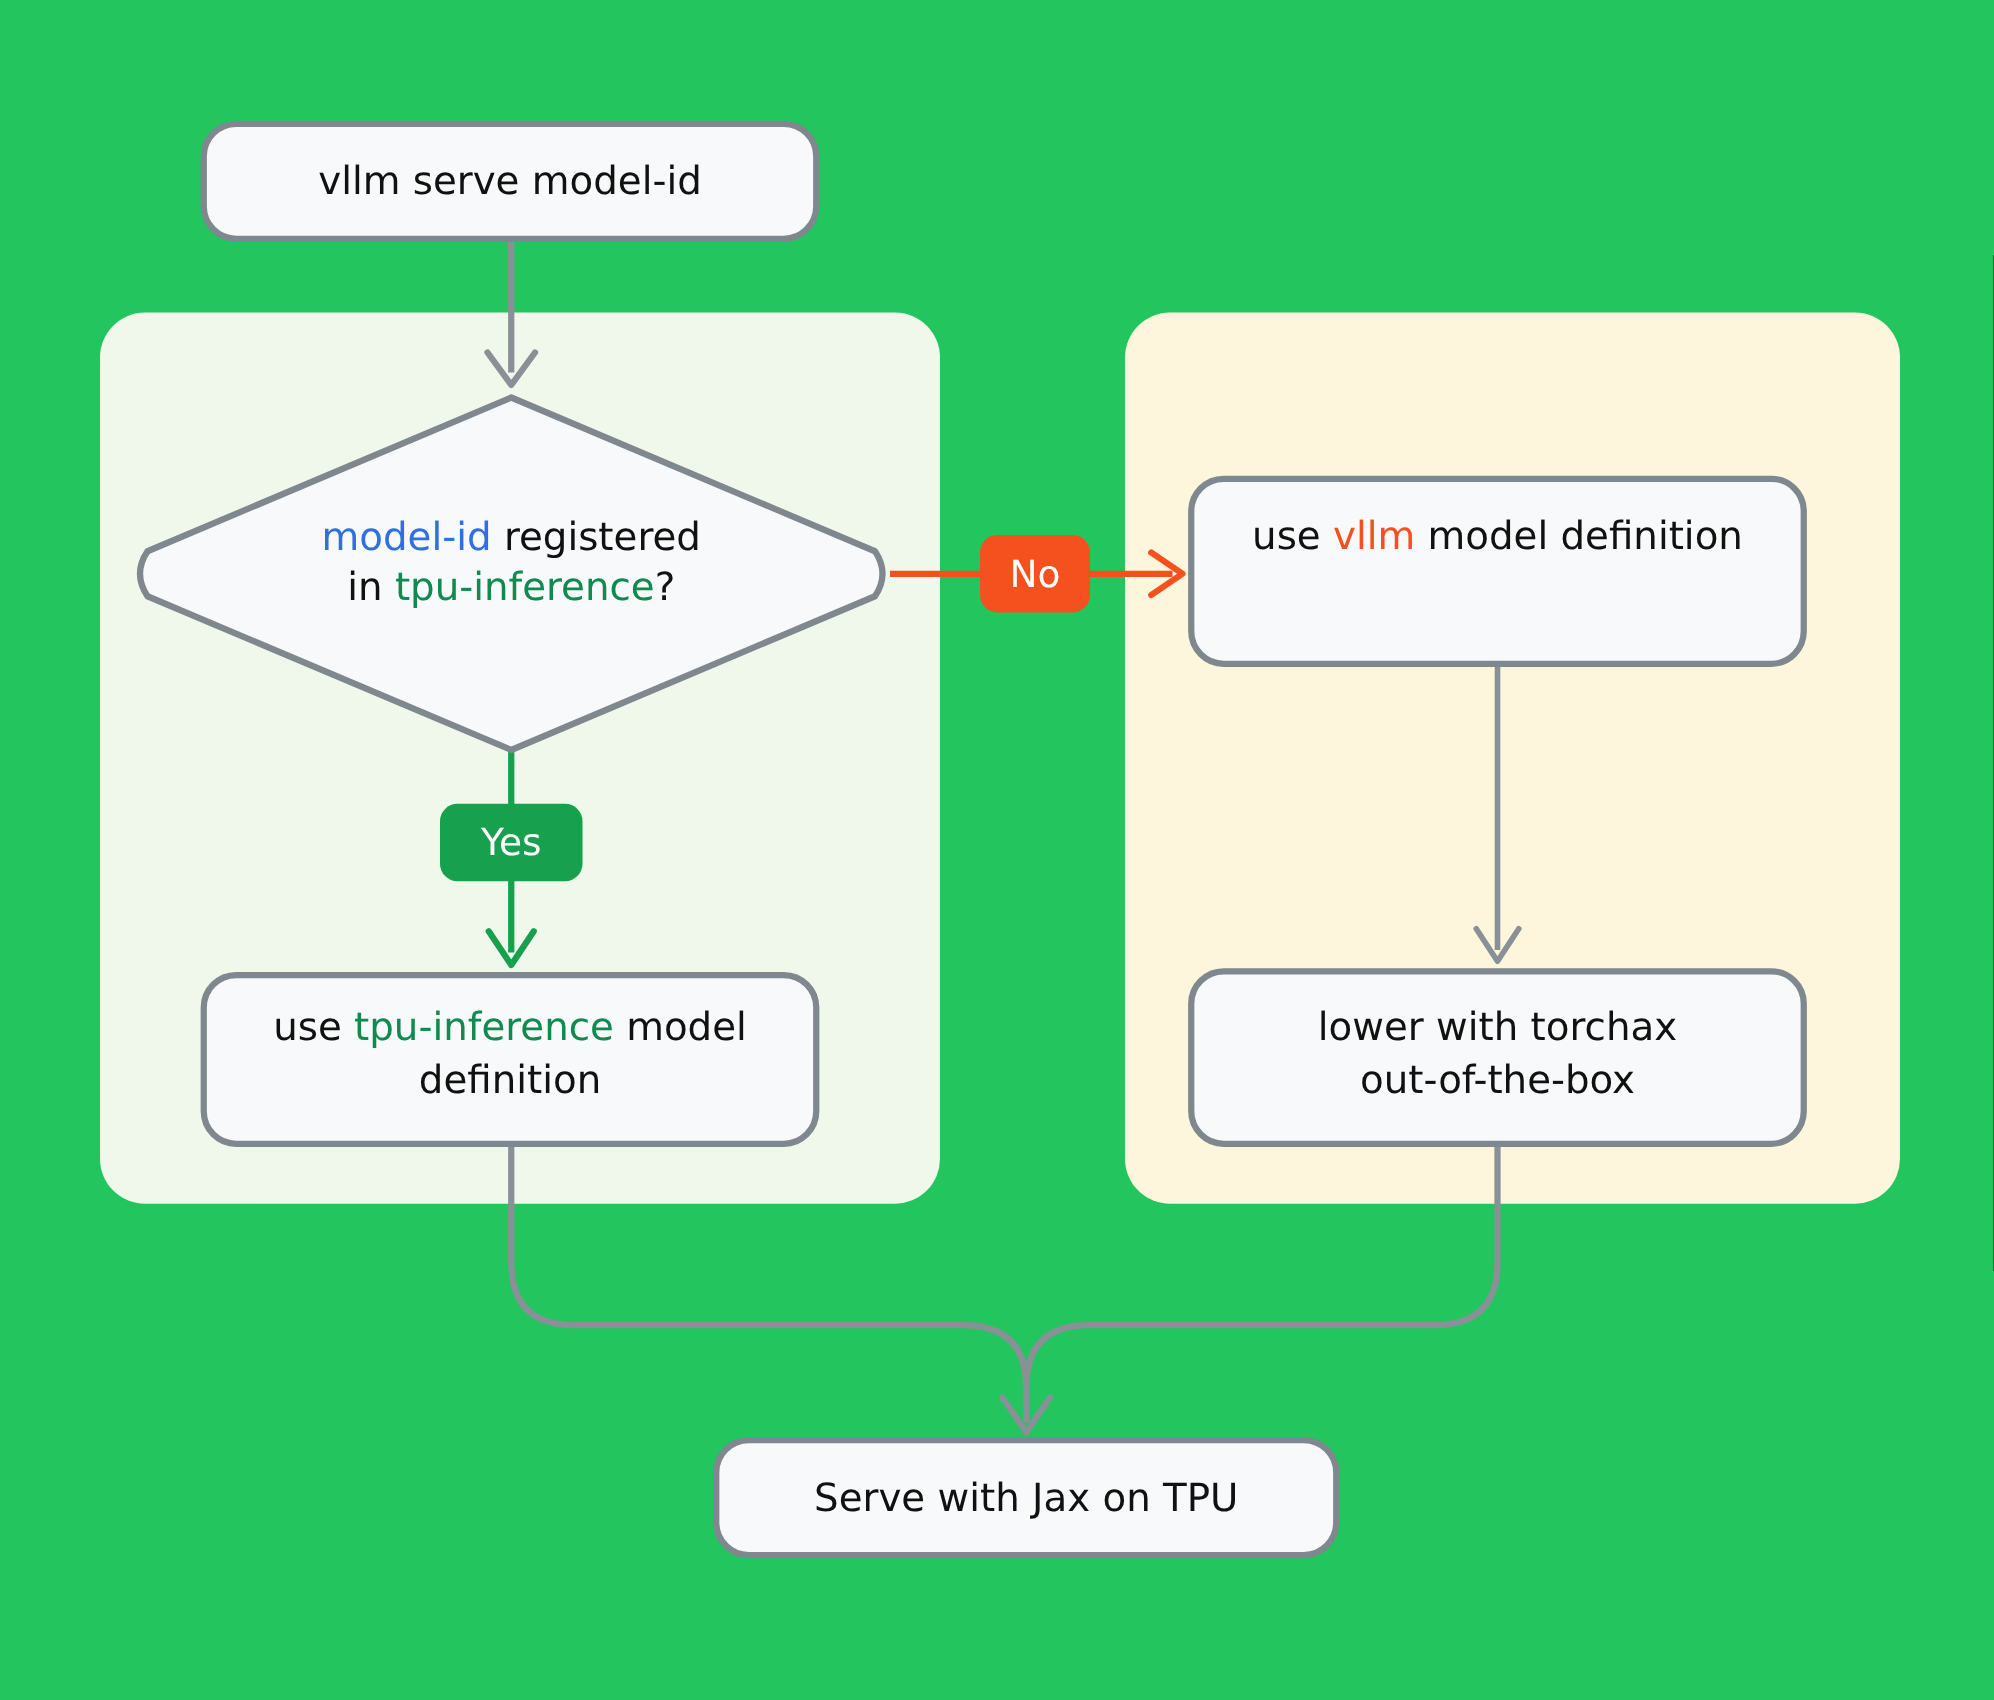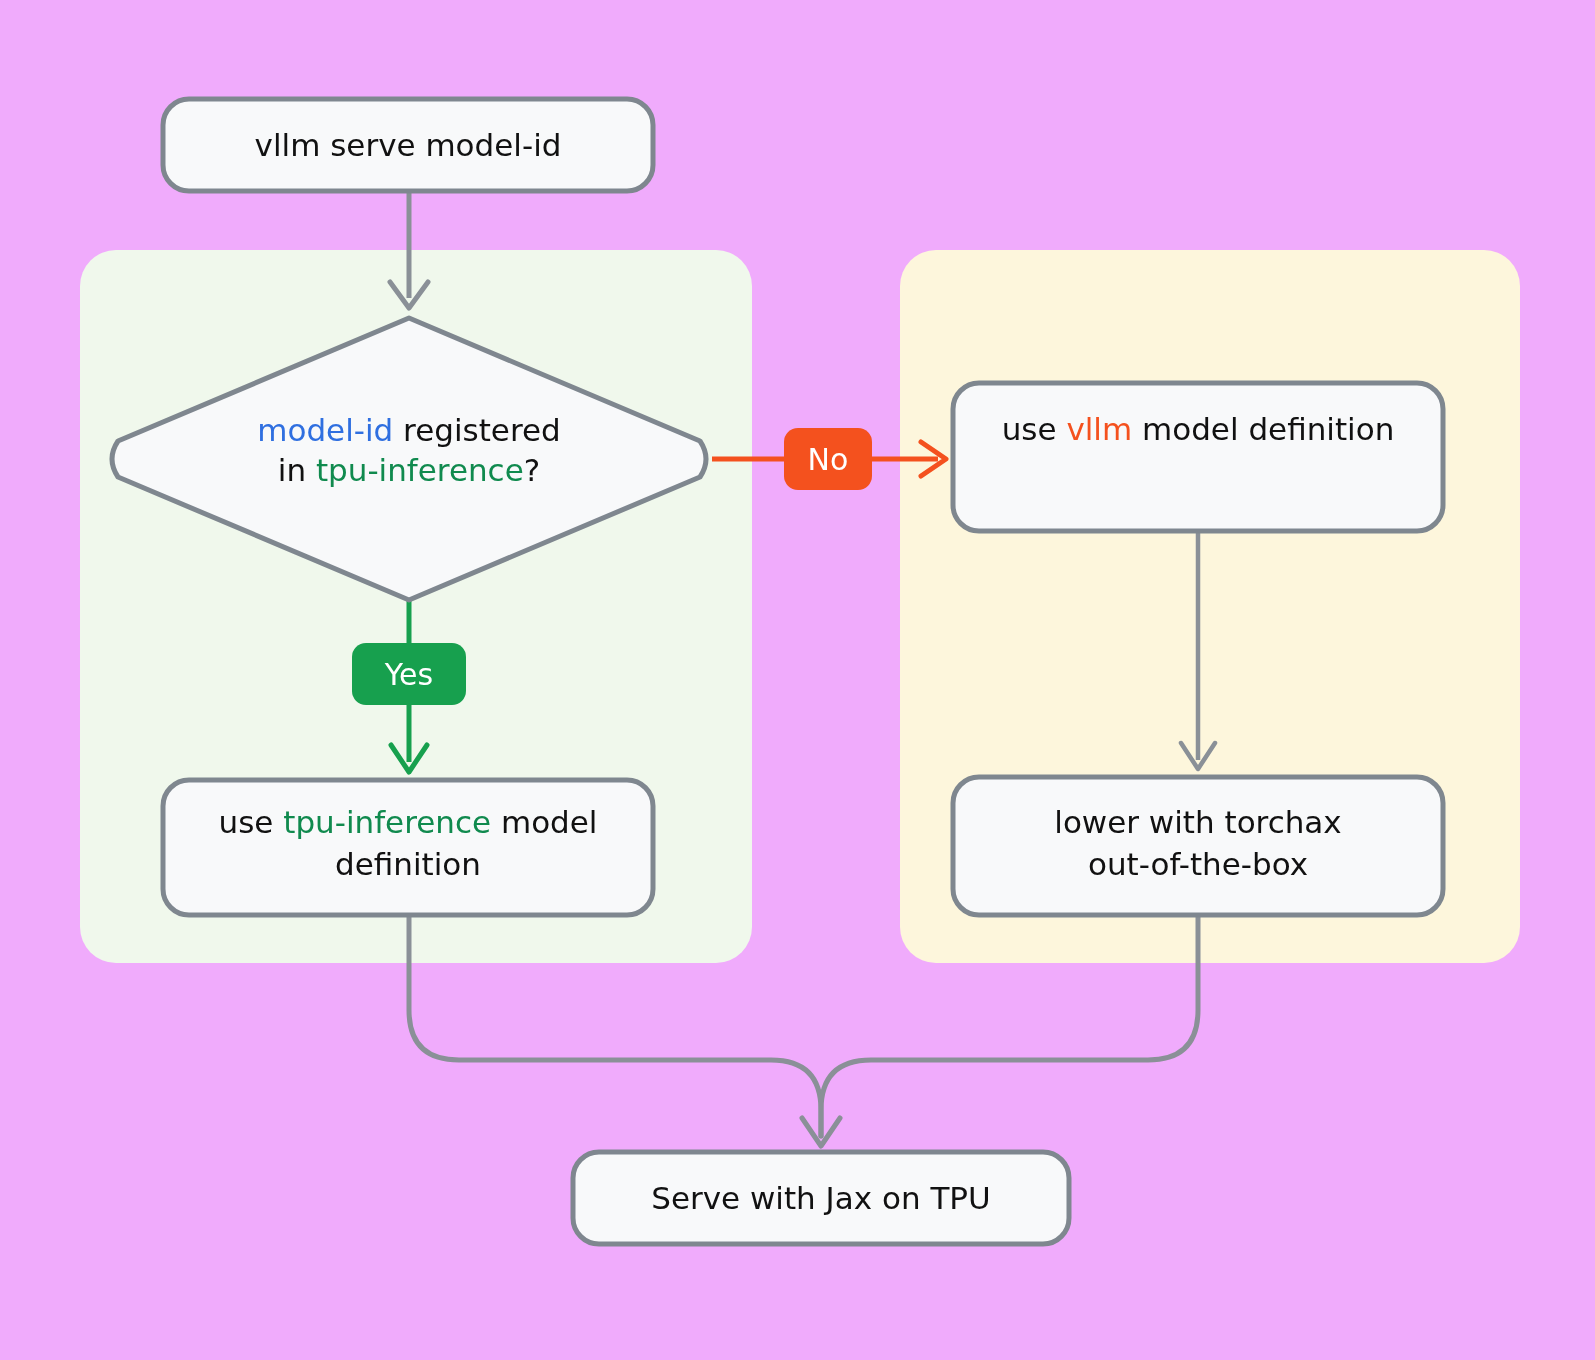--- a/index.html
+++ b/index.html
@@ -10,21 +10,21 @@
   body {
     width: 1595px;
     height: 1360px;
     overflow: hidden;
     font-family: "DejaVu Sans", sans-serif;
   }
   #flow-root {
     position: relative;
     width: 1595px;
     height: 1360px;
-    background: #f0abfc;
+    background: #22c55e;
   }
   svg.flow-svg {
     position: absolute;
     top: 0;
     left: 0;
     width: 1595px;
     height: 1360px;
     display: block;
   }
   .node-label {

